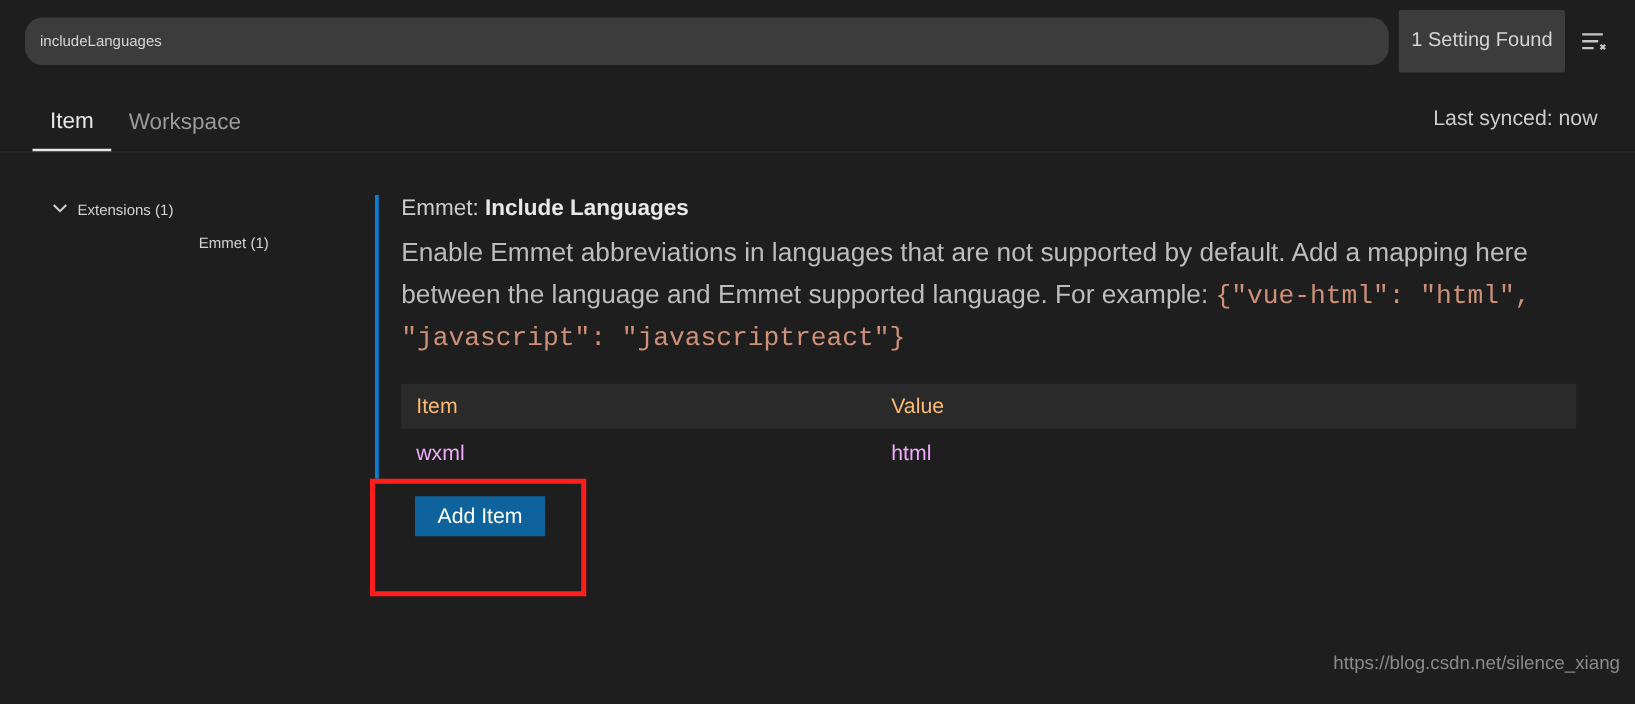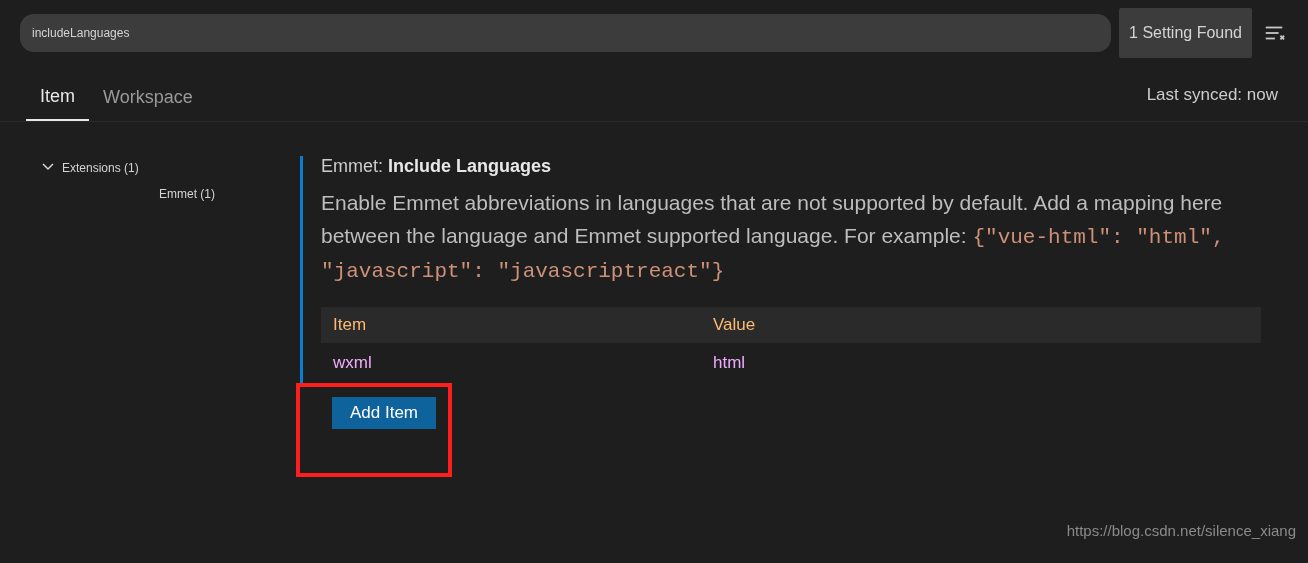--- a/index.html
+++ b/index.html
@@ -138,21 +138,21 @@
     display: flex;
     padding: 10px 12px;
     font-size: 17px;
     color: #f0abfc;
   }
   .col-item  { width: 380px; }
   .col-value { flex: 1; }
 
   .highlight-box {
     border: 4px solid #ff1e1e;
-    width: 156px;
+    width: 173px;
     height: 94px;
     margin-top: 0px;
     margin-left: -4px;
     padding-top: 10px;
     padding-left: 32px;
   }
   .add-btn {
     background: #0e639c;
     color: #ffffff;
     border: none;

